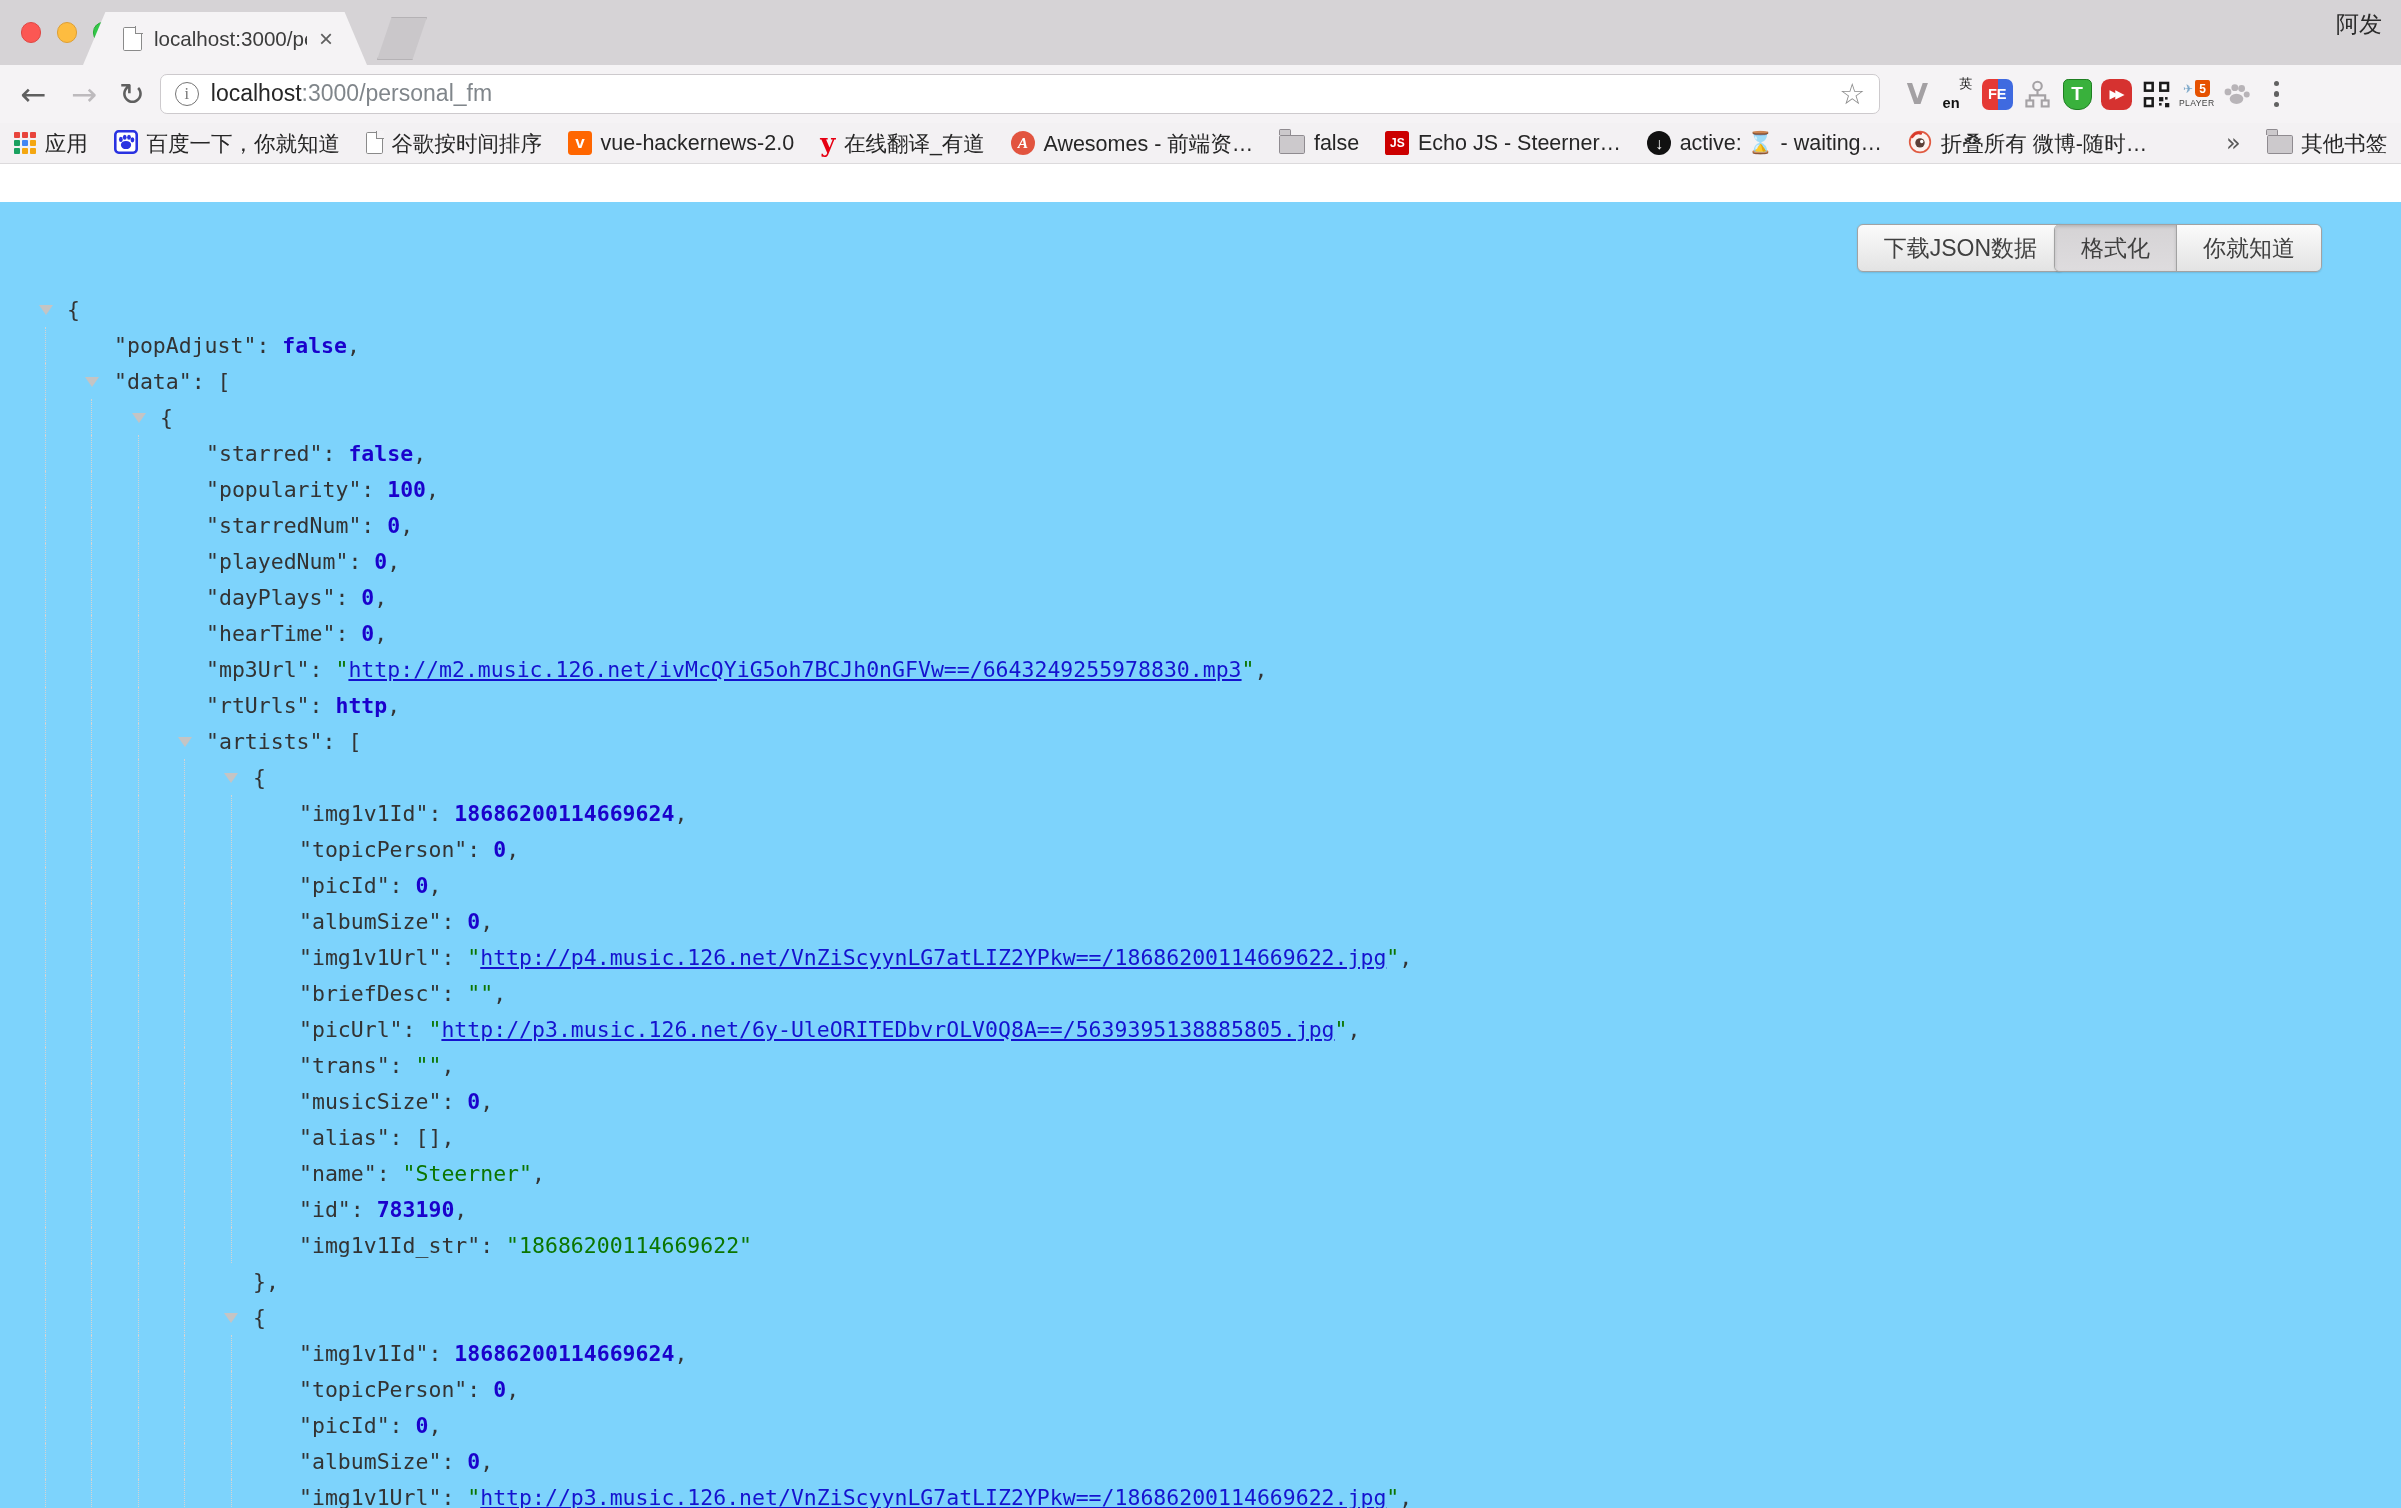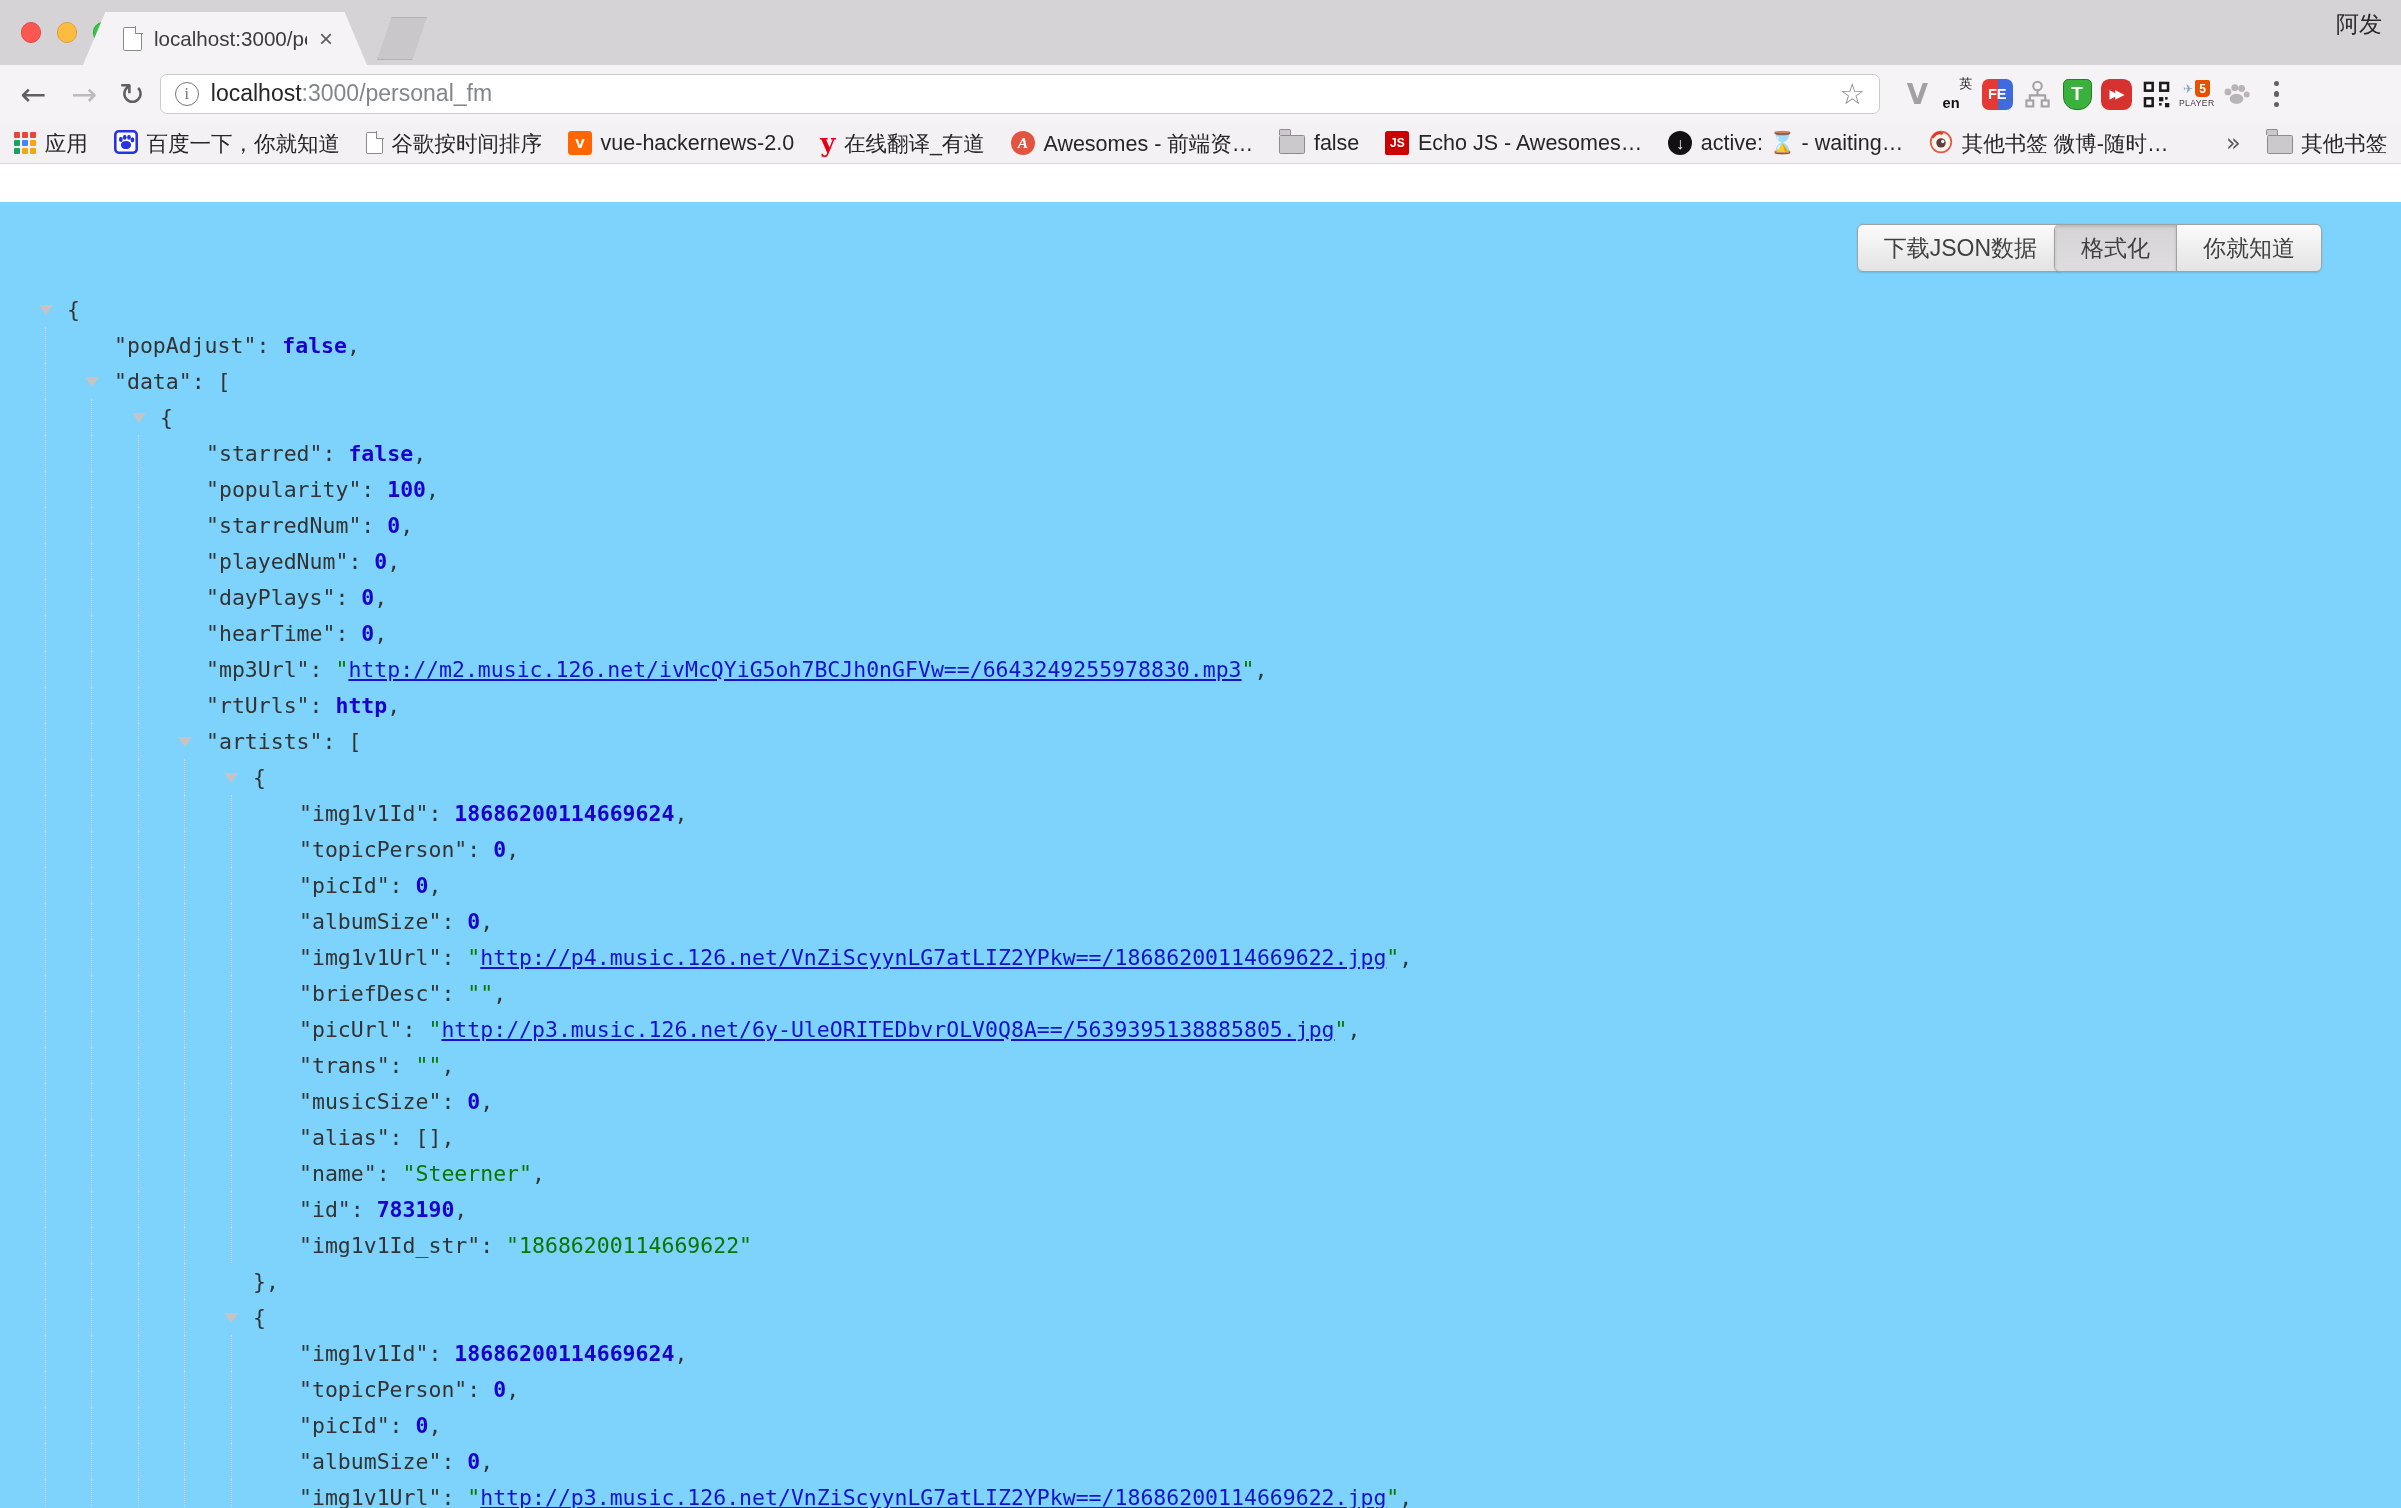--- a/index.html
+++ b/index.html
@@ -264,34 +264,34 @@
       <span class="bm-item">
         <span class="circ-ico" style="background: rgb(226, 84, 63); font-family: &quot;Liberation Serif&quot;, serif; font-style: italic; font-size: 15.5px;">A</span>
         <span class="bm-label">Awesomes - 前端资…</span>
       </span>
       <span class="bm-item">
         <span class="folder-ico"></span>
         <span class="bm-label">false</span>
       </span>
       <span class="bm-item">
         <span class="sq-ico" style="background: rgb(204, 0, 0); border-radius: 2.6px; font-size: 12px;">JS</span>
-        <span class="bm-label">Echo JS - Awesomes…</span>
+        <span class="bm-label">Echo JS - Steerner…</span>
       </span>
       <span class="bm-item">
         <span class="circ-ico" style="background: rgb(17, 17, 17); font-size: 16.3px;">↓</span>
         <span class="bm-label">active: ⌛ - waiting…</span>
       </span>
       <span class="bm-item">
         <span><svg width="24" height="24" viewBox="0 0 28 28">
             <circle cx="14" cy="14" r="12" fill="#fdf3ef" stroke="#e05b42" stroke-width="2"></circle>
             <path d="M5 8 Q9 2 15 4" fill="none" stroke="#d93a2b" stroke-width="3" stroke-linecap="round"></path>
             <circle cx="14" cy="15" r="5.5" fill="#5d4037"></circle>
             <circle cx="16" cy="13.5" r="2" fill="#fff"></circle>
           </svg></span>
-        <span class="bm-label">其他书签 微博-随时…</span>
+        <span class="bm-label">折叠所有 微博-随时…</span>
       </span>
     </span>
   <span class="bm-right">
     <span class="chev">»</span>
     <span class="bm-item">
       <span class="folder-ico"></span>
       <span class="bm-label">其他书签</span>
     </span>
   </span>
 </div>

